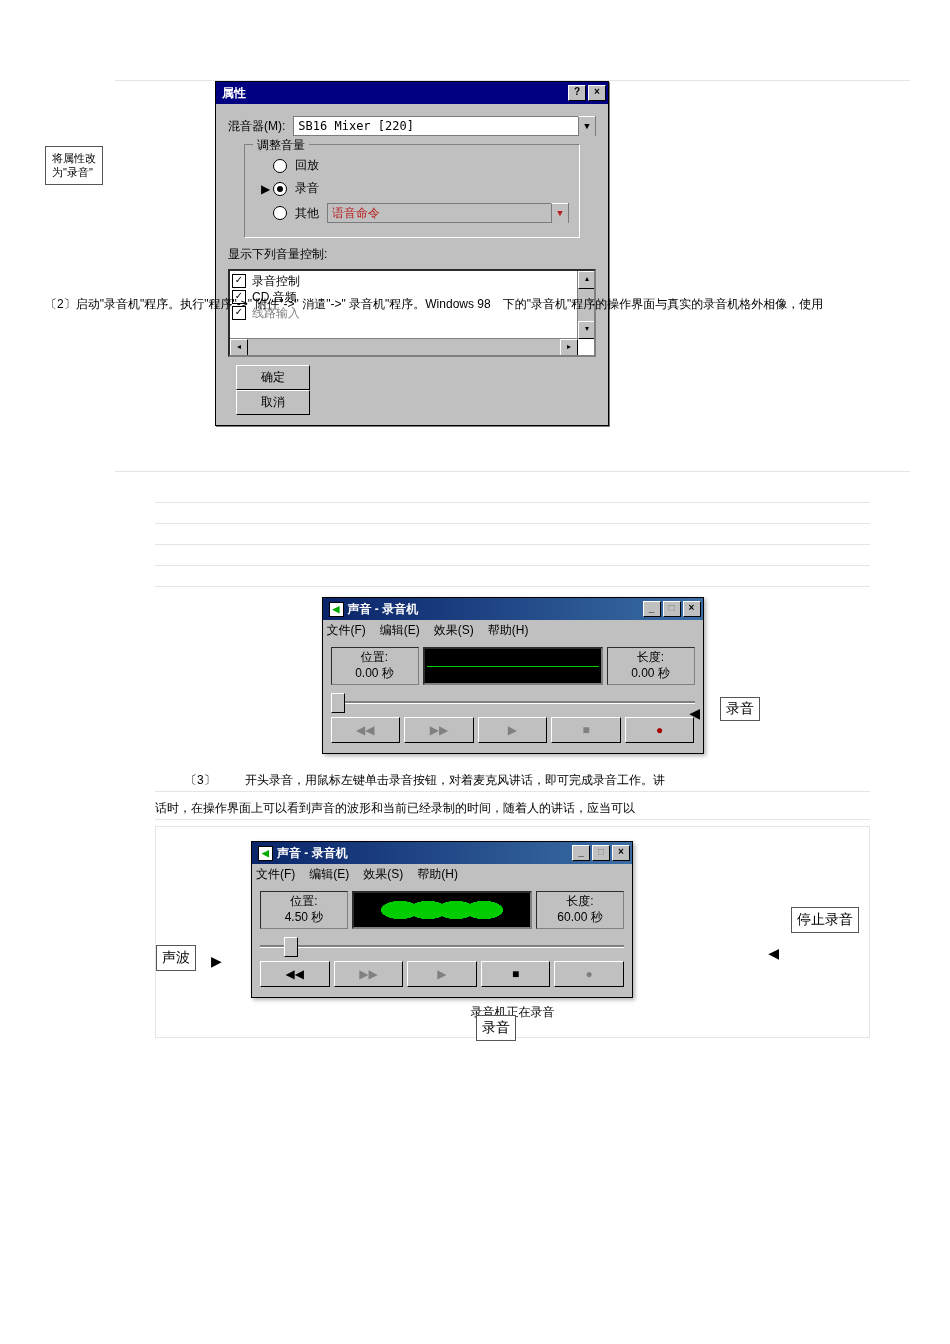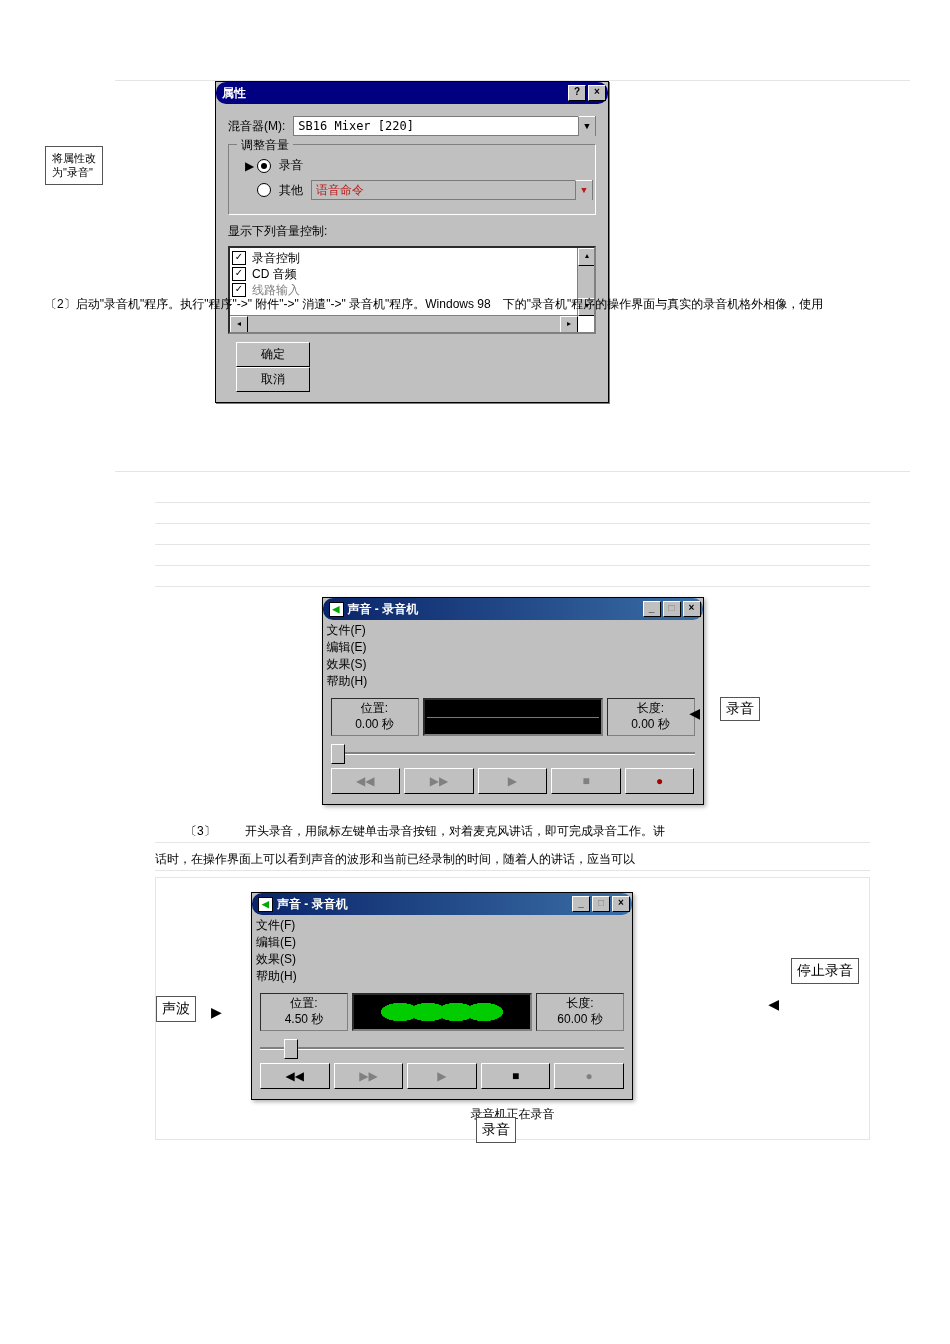--- a/index.html
+++ b/index.html
@@ -21,21 +21,20 @@
     box-shadow: 1px 1px 0 #7b7b7b;
   }
   .titlebar {
     background: #000080;
     color: #fff;
     display: flex;
     align-items: center;
     padding: 2px 2px 2px 6px;
     font-weight: bold;
     height: 18px;
-    border-radius: 10px;
   }
   .titlebar .spacer { flex: 1; }
   .tb-btn {
     width: 16px; height: 14px;
     background: #c0c0c0;
     border: 1px solid #000;
     border-top-color: #fff; border-left-color: #fff;
     margin-left: 2px;
     font-size: 10px;
     line-height: 12px;
@@ -68,22 +67,22 @@
     text-align: center;
     font-size: 9px;
     line-height: 18px;
     margin: -1px -4px -1px 0;
     border-top: 1px solid #fff;
   }
   .dropdown.disabled { background: #c0c0c0; color: #b91c1c; }
   .group {
     border: 1px solid #808080;
     border-right-color: #fff; border-bottom-color: #fff;
-    padding: 6px 2px 8px 10px;
-    margin: 8px 0;
+    padding: 6px 10px 8px 10px;
+    margin: 8px 16px;
     position: relative;
   }
   .group-title {
     position: absolute;
     top: -8px; left: 8px;
     background: #c0c0c0;
     padding: 0 4px;
   }
   .radio-row { display: flex; align-items: center; margin: 6px 0 6px 18px; }
   .radio {
@@ -191,21 +190,21 @@
   }
   .rec .titlebar {
     background: linear-gradient(90deg,#0a246a,#3a6ea5);
   }
   .rec .titlebar .speaker {
     width: 13px; height: 13px; background: #fff; border: 1px solid #000;
     margin-right: 4px;
     font-size: 9px; line-height: 12px; text-align: center; color: #0a0;
   }
   .menubar {
-    display: flex; padding: 2px 4px; flex-direction: column;
+    display: flex; padding: 2px 4px;
   }
   .menubar span { margin-right: 14px; }
   .rec-body { padding: 6px 8px 10px 8px; }
   .pos-row { display: flex; align-items: stretch; }
   .pos-box {
     border: 1px inset #808080;
     background: #c0c0c0;
     padding: 2px 8px;
     text-align: center;
     line-height: 1.3;
@@ -328,20 +327,24 @@
       <div class="body">
         <div class="row">
           <span class="label">混音器(M):</span>
           <div class="dropdown">
             <span class="dd-text">SB16 Mixer [220]</span>
             <span class="dd-btn">▼</span>
           </div>
         </div>
         <div class="group">
           <span class="group-title">调整音量</span>
+          <div class="radio-row">
+            <span class="radio"></span>
+            <span>回放</span>
+          </div>
           <div class="radio-row" style="position:relative;">
             <span class="arrow-left">▶</span>
             <span class="radio sel"></span>
             <span>录音</span>
           </div>
           <div class="radio-row">
             <span class="radio"></span>
             <span class="label">其他</span>
             <div class="dropdown disabled" style="width:210px;">
               <span class="dd-text">语音命令</span>

